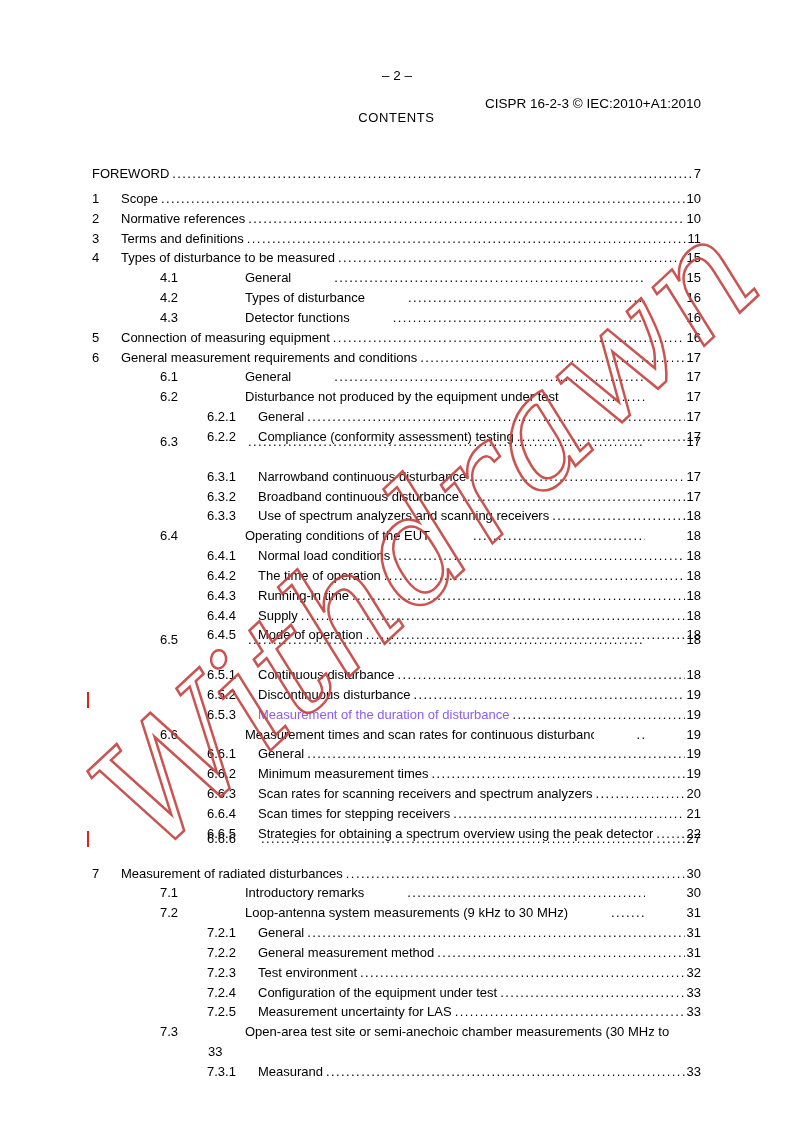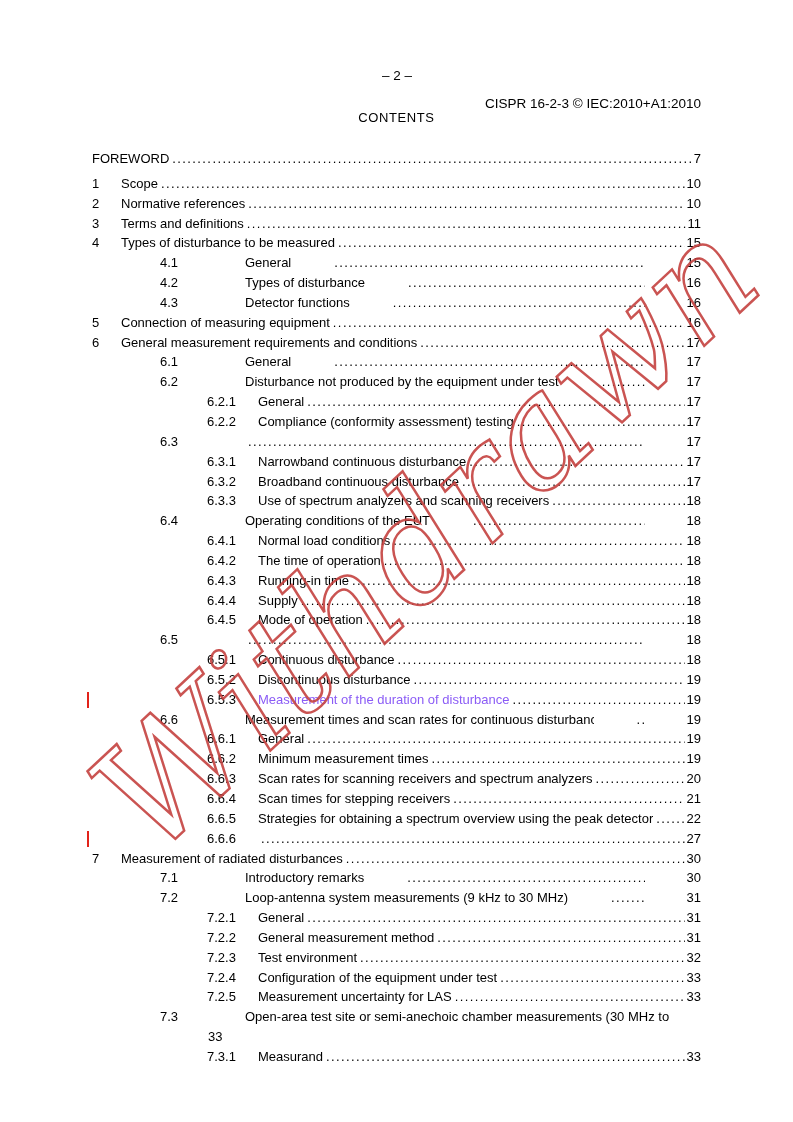--- a/index.html
+++ b/index.html
@@ -29,21 +29,21 @@
     display: flex; align-items: baseline;
     height: 19.85px; line-height: 19.85px;
     position: relative; white-space: nowrap;
   }
   .row.gap-after { margin-bottom: 5px; }
   .num { flex: none; }
   .lv0 { padding-left: 0; }    .lv0 .num { width: 29px; }
   .lv1 { padding-left: 68px; gap: 40px; } .lv1 .num { width: 45px; }
   .lv2 { padding-left: 115px; } .lv2 .num { width: 51px; }
   .lv1cont { padding-left: 113px; flex-direction: column; }
-  .title { flex: 0 1 auto; overflow: hidden; }
+  .title { flex: 0 1 auto; overflow: hidden; margin-top: 15px; }
   .leader {
     flex: 1 1 8px; min-width: 8px;
     overflow: hidden; white-space: nowrap;
     margin: 0 2px 0 3px; letter-spacing: 1.4px;
   }
   .page-num { flex: none; }
   .red .title { color: #8b5cf6; }
   .changebar {
     position: absolute; left: -5px; top: 2px;
     width: 2px; height: 16px; background: #e2231a;

